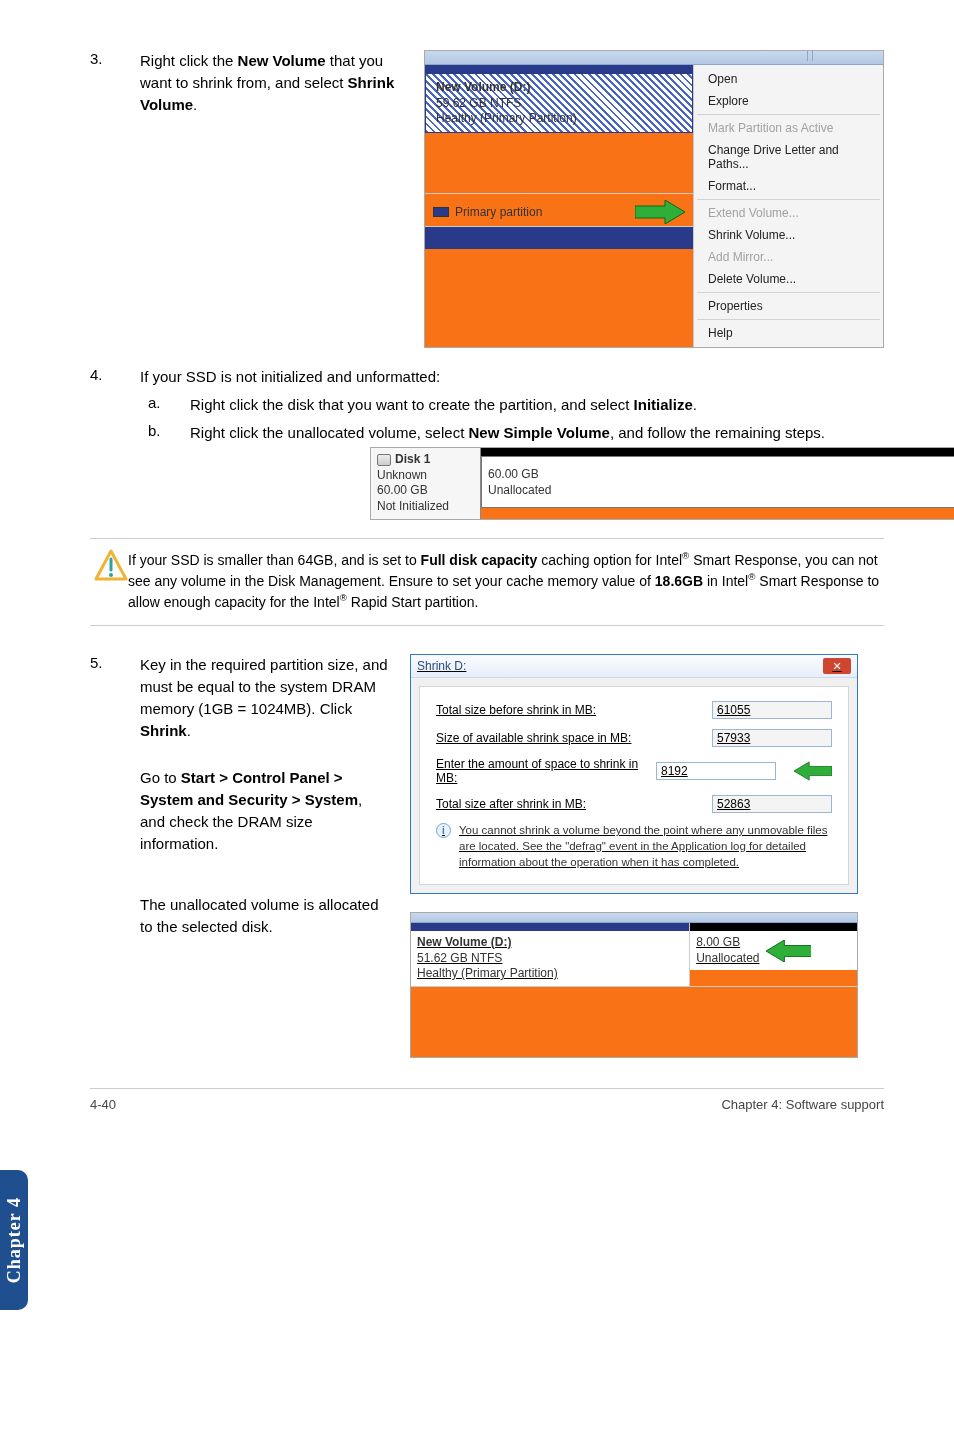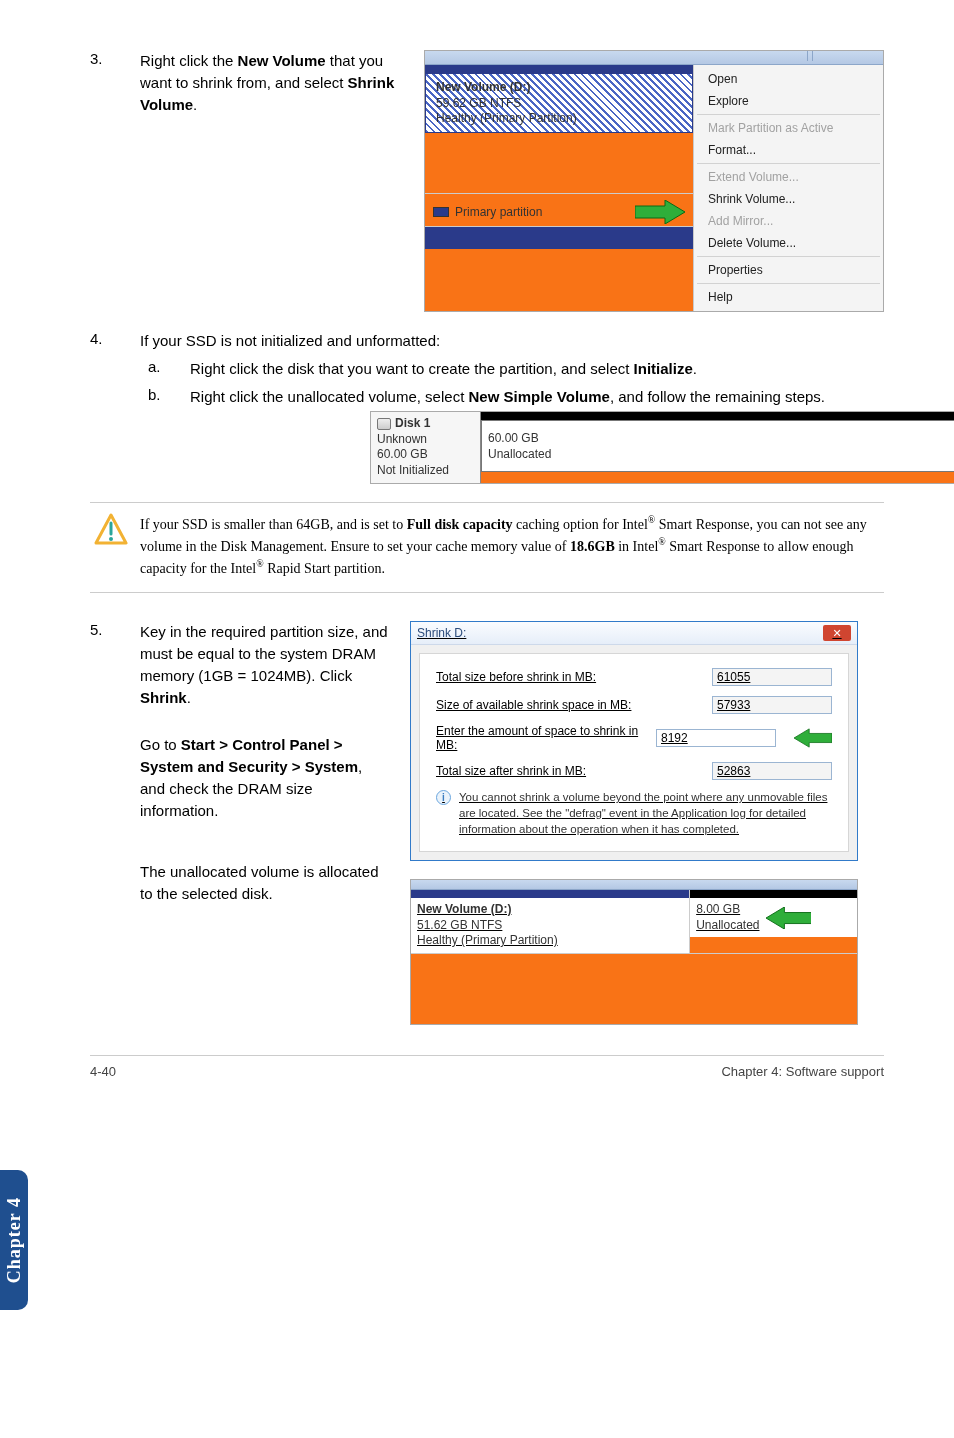--- a/index.html
+++ b/index.html
@@ -18,21 +18,21 @@
   .stripe-band { height: 8px; background: #2a3a8a; }
   .hatched { background: repeating-linear-gradient(45deg, #4a66c4 0, #4a66c4 2px, #fff 2px, #fff 5px); }
   .menu { border-left: 1px solid #c9c9c9; padding: 3px 0; background: #f4f4f4; }
   .menu-item { padding: 4px 14px; font-size: 12px; color: #222; }
   .menu-item.disabled { color: #a2a2a2; }
   .menu-sep { height: 1px; background: #d2d2d2; margin: 2px 3px; }
   .legend-row { display:flex; align-items:center; gap:6px; padding: 6px 8px 2px 8px; border-top: 1px solid #ccc; border-bottom: 1px solid #ccc; }
   .legend-sw { width: 16px; height: 10px; border: 1px solid #333; }
   .green-arrow-right { width: 50px; height: 24px; position: relative; }
   .green-arrow-right svg, .green-arrow-left svg { width:100%; height:100%; display:block; }
-  .note-box { display: flex; gap: 12px; border-top: 1px solid #ccc; border-bottom: 1px solid #ccc; padding: 10px 4px 14px 4px; margin: 18px 0 28px 0; font-family: Liberation Serif, serif; }
+  .note-box { display: flex; border-top: 1px solid #ccc; border-bottom: 1px solid #ccc; padding: 10px 4px 14px 4px; margin: 18px 0 28px 0; }
   .note-icon { width: 34px; height: 34px; flex-shrink: 0; }
   .dialog { border: 1px solid #317ac9; background: #f0f0f0; font-size: 12px; }
   .dialog-title { display:flex; align-items:center; justify-content:space-between; background: linear-gradient(#fafcff,#e6eef9); padding: 3px 6px; border-bottom:1px solid #cdd9ea; color:#2a4a7a; }
   .close-x { width:28px; height:16px; background:#d04530; color:#fff; text-align:center; font-size:11px; border-radius:2px; line-height:16px;}
   .dialog-inner { background:#fff; margin:8px; padding:14px 16px 14px 16px; border:1px solid #d6d6d6; }
   .field-row { display:flex; justify-content:space-between; align-items:center; margin-bottom:10px; }
   .value-box { width:120px; height:18px; border:1px solid #9bb5d2; padding:0 4px; background:#fff; font-size:12px; display:flex; align-items:center; }
   .info-row { display:flex; gap:8px; font-size:11.5px; color:#333; line-height:1.35; margin-top:6px;}
   .info-icon { width:15px; height:15px; border-radius:50%; border:1px solid #6aa6df; color:#3b7cc0; font-weight:bold; text-align:center; font-size:10px; line-height:14px; flex-shrink:0; background:#eaf3fb;}
   .link { color:#1f5fbf; text-decoration:underline; }
@@ -84,20 +84,21 @@
                   </svg>
               </div>
             </div>
             <div class="stripe-band" style="height:22px;"></div>
           </div>
           <div class="menu" style="width:190px;">
             <div class="menu-item">Open</div>
             <div class="menu-item">Explore</div>
             <div class="menu-sep"></div>
             <div class="menu-item disabled">Mark Partition as Active</div>
+            <div class="menu-item">Change Drive Letter and Paths...</div>
             <div class="menu-item">Format...</div>
             <div class="menu-sep"></div>
             <div class="menu-item disabled">Extend Volume...</div>
             <div class="menu-item">Shrink Volume...</div>
             <div class="menu-item disabled">Add Mirror...</div>
             <div class="menu-item">Delete Volume...</div>
             <div class="menu-sep"></div>
             <div class="menu-item">Properties</div>
             <div class="menu-sep"></div>
             <div class="menu-item">Help</div>

